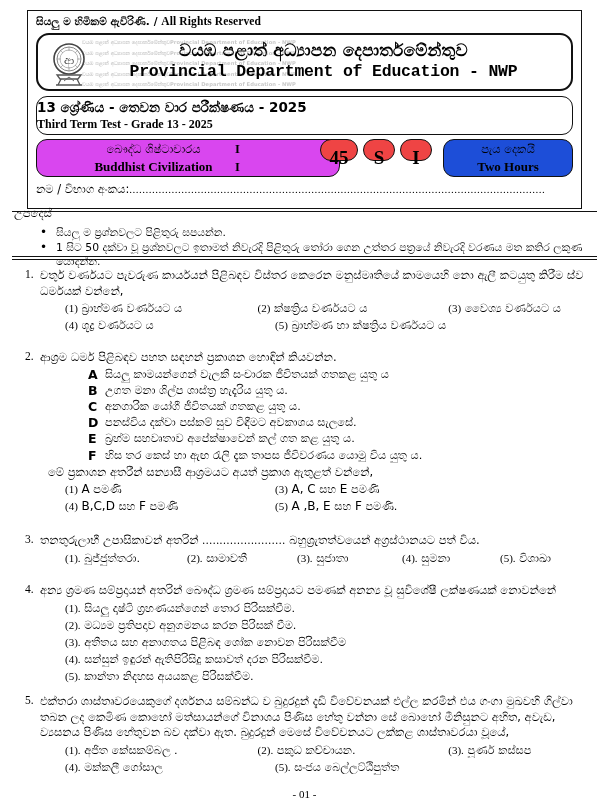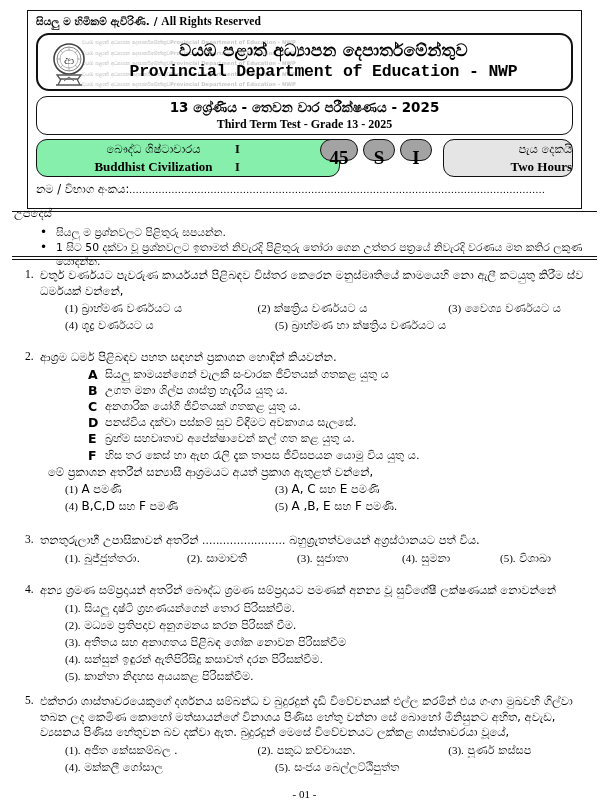--- a/index.html
+++ b/index.html
@@ -107,21 +107,20 @@
   
   .exam-box {
     position: absolute;
     left: 36px;
     top: 96px;
     width: 537px;
     height: 39px;
     border: 1.4px solid #111;
     border-radius: 11px;
     box-sizing: border-box;
-    text-align: center;
     background: #fff;
   }
   .exam-si {
     font-size: 13.5px;
     font-weight: bold;
     line-height: 19px;
     padding-top: 1px;
   }
   .exam-en {
     font-family: "Liberation Serif", "DejaVu Serif", serif;
@@ -133,21 +132,21 @@
   
   .subject-box {
     position: absolute;
     left: 36px;
     top: 139px;
     width: 304px;
     height: 38px;
     border: 1.4px solid #111;
     border-radius: 11px;
     box-sizing: border-box;
-    background: #86efac;
+    background: #d946ef;
   }
   .subj-si-row, .subj-en-row {
     display: flex;
     align-items: baseline;
     padding-left: 53px;
   }
   .subj-si {
     font-size: 11.5px;
     line-height: 18px;
     width: 127px;
@@ -173,37 +172,37 @@
     top: 139px;
     height: 22px;
     border: 1.6px solid #111;
     border-radius: 11px;
     box-sizing: border-box;
     font-family: "Liberation Serif", "DejaVu Serif", serif;
     font-weight: bold;
     font-size: 19px;
     text-align: center;
     line-height: 35px;
-    background: #a3a3a3;
+    background: #ef4444;
   }
   #code-45 { left: 320px; width: 38px; }
   #code-s  { left: 363px; width: 32px; }
   #code-i  { left: 400px; width: 32px; }
 
   .time-box {
     position: absolute;
     left: 443px;
     top: 139px;
     width: 130px;
     height: 38px;
     border: 1.4px solid #111;
     border-radius: 11px;
     box-sizing: border-box;
-    text-align: right;
-    background: #e5e5e5;
+    text-align: center;
+    background: #1d4ed8;
   }
   .time-si { font-size: 11.5px; line-height: 18px; }
   .time-en {
     font-family: "Liberation Serif", "DejaVu Serif", serif;
     font-size: 13px; font-weight: bold; line-height: 18px;
   }
 
   .name-row {
     position: absolute;
     left: 36px;
@@ -471,21 +470,21 @@
   <div class="q" style="top:350px;">
     <div class="q-body">
       <span class="q-num">2.</span>
       <div class="q-stem">ආශ්‍රම ධර්ම පිළිබඳව පහත සඳහන් ප්‍රකාශන හොඳින් කියවන්න.</div>
       <div class="stmts">
         <div class="stmt"><span class="letter">A</span><span>සියලු කාමයන්ගෙන් වැලකී සංචාරක ජීවිතයක් ගතකළ යුතු ය</span></div>
         <div class="stmt"><span class="letter">B</span><span>උගත මනා ශිල්ප ශාස්ත්‍ර හැදෑරිය යුතු ය.</span></div>
         <div class="stmt"><span class="letter">C</span><span>අනගාරික යෝගී ජීවිතයක් ගතකළ යුතු ය.</span></div>
         <div class="stmt"><span class="letter">D</span><span>පනස්විය දක්වා පස්කම් සුව විඳීමට අවකාශය සැලසේ.</span></div>
         <div class="stmt"><span class="letter">E</span><span>බ්‍රහ්ම සහවෘතාව අපේක්ෂාවෙන් කල් ගත කළ යුතු ය.</span></div>
-        <div class="stmt"><span class="letter">F</span><span>හිස තර කෙස් හා ඇඟ රැලි දැක තාපස ජීවිසපයන යොමු විය යුතු ය.</span></div>
+        <div class="stmt"><span class="letter">F</span><span>හිස තර කෙස් හා ඇඟ රැලි දැක තාපස ජීවිවරණය යොමු විය යුතු ය.</span></div>
       </div>
       <div class="q2-follow">මේ ප්‍රකාශන අතරීන් සන්‍යාසී ආශ්‍රමයට අයත් ප්‍රකාශ ඇතුළත් වන්නේ,</div>
       <div class="opts">
         <div class="opt-row grid3">
           <span class="opt"><span class="lbl">(1)</span> <span class="latin">A</span><span> පමණි</span></span>
           <span class="opt"><span class="lbl">(3)</span> <span class="latin">A, C</span><span> සහ </span><span class="latin">E</span><span>  පමණි</span></span>
         </div>
         <div class="opt-row grid3">
           <span class="opt"><span class="lbl">(4)</span> <span class="latin">B,C,D</span><span> සහ </span><span class="latin">F</span><span> පමණි</span></span>
           <span class="opt"><span class="lbl">(5)</span> <span class="latin">A ,B, E</span><span> සහ </span><span class="latin">F</span><span> පමණි.</span></span>

